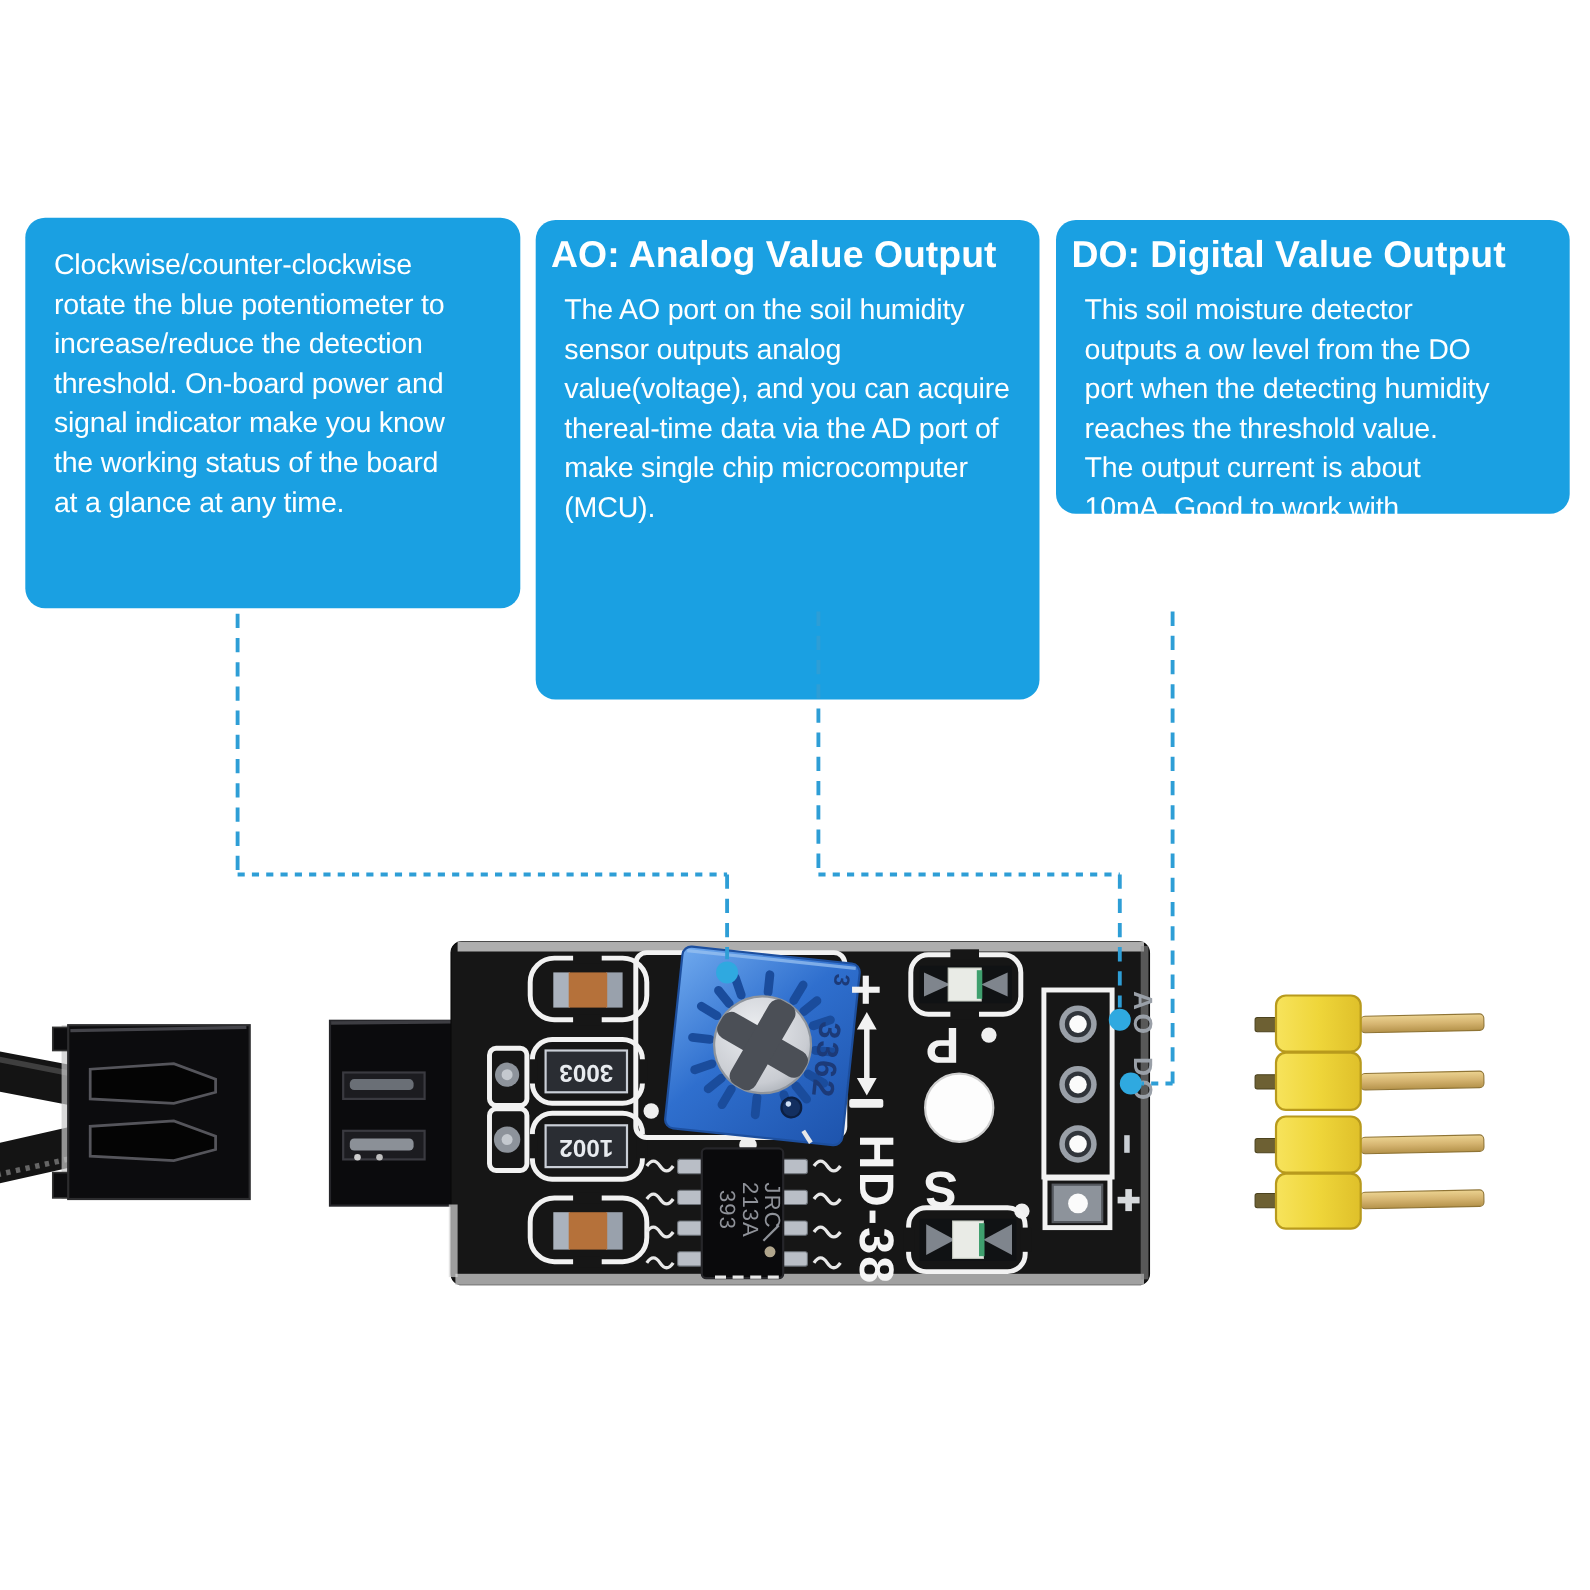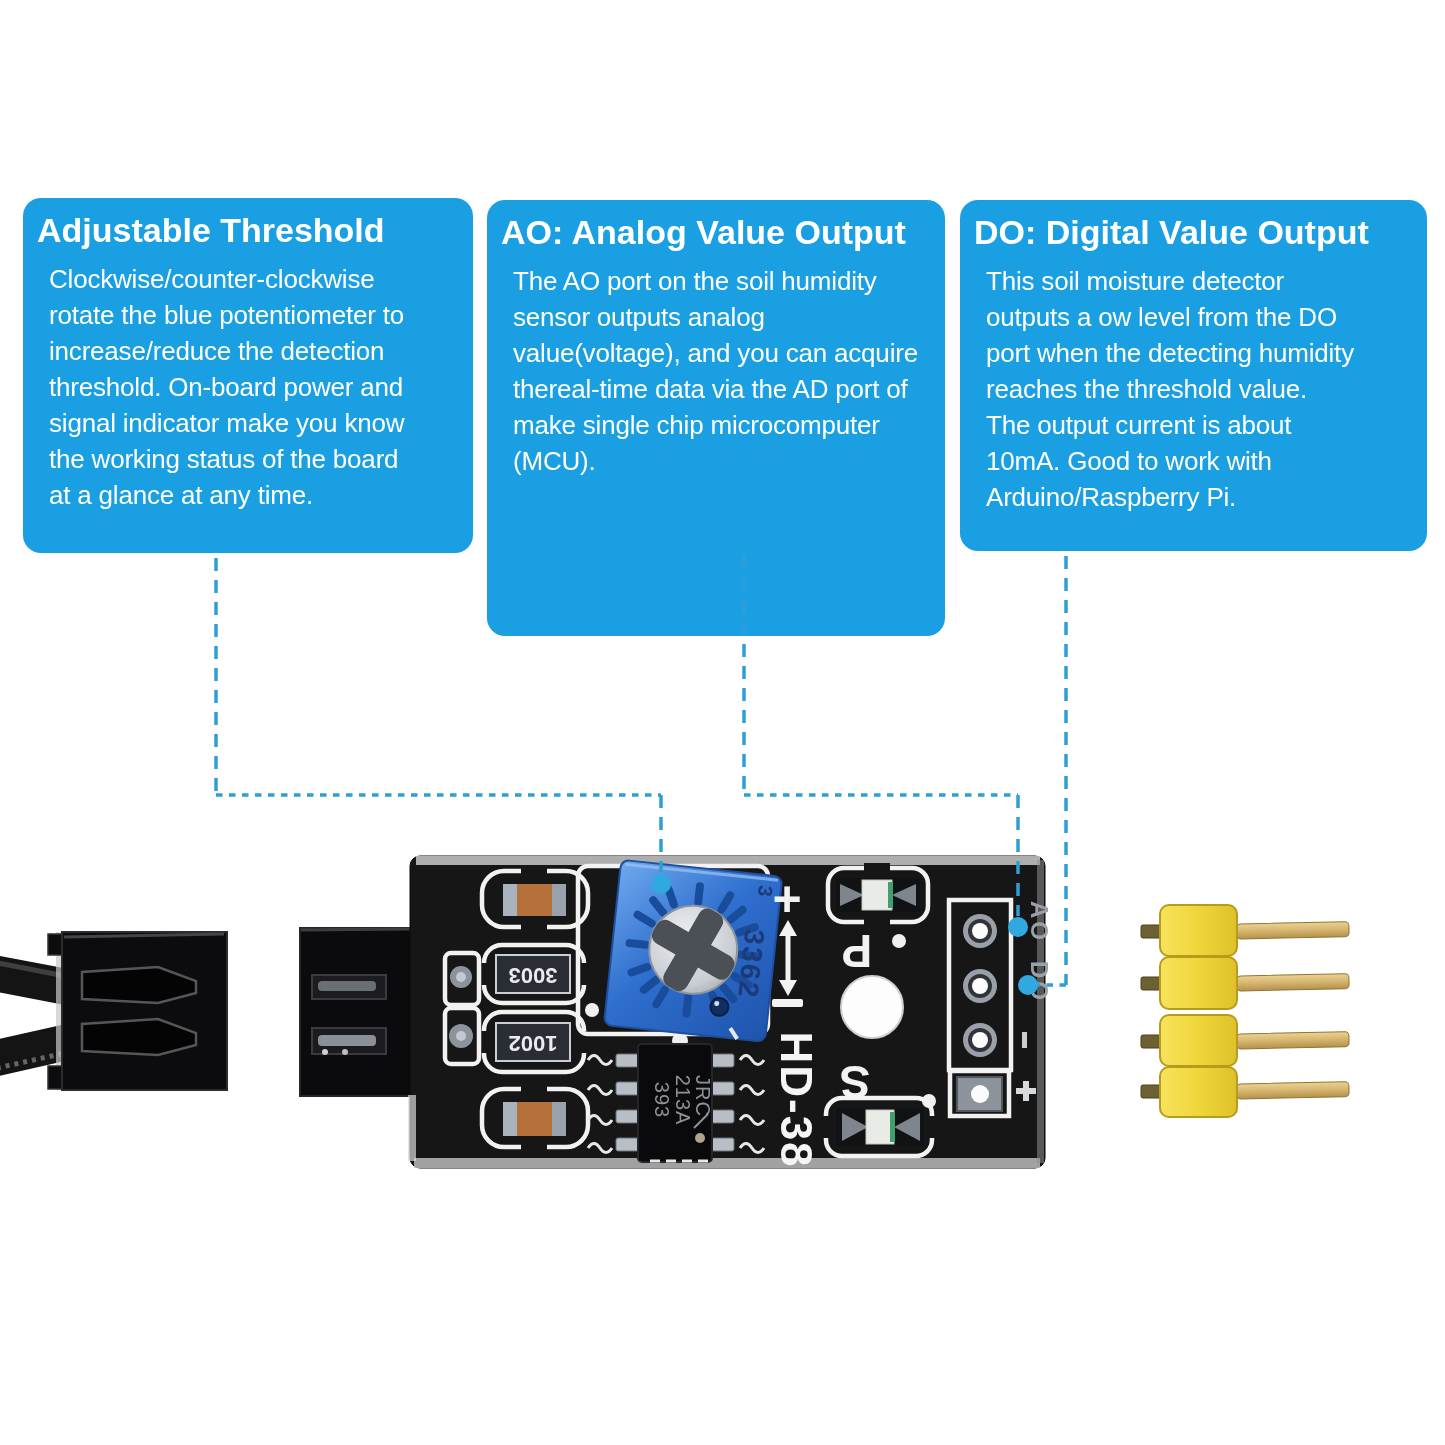--- a/index.html
+++ b/index.html
@@ -4,32 +4,31 @@
 <style>
   html,body{margin:0;padding:0;background:#ffffff;}
   #canvas{position:relative;width:1445px;height:1445px;background:#ffffff;overflow:hidden;
           font-family:"Liberation Sans", sans-serif;}
   .callout{position:absolute;background:#1aa0e2;border-radius:18px;color:#ffffff;
            padding:12px 14px 10px 14px;box-sizing:border-box;}
   .callout h2{margin:2px 0 10px 0;font-size:34px;font-weight:bold;line-height:1.1;letter-spacing:0;}
   .callout p{margin:12px;font-size:26px;line-height:36px;white-space:pre-line;letter-spacing:-0.2px;}
   #box1{left:23px;top:198px;width:450px;height:355px;}
   #box2{left:487px;top:200px;width:458px;height:436px;}
-  #box3{left:960px;top:200px;width:467px;height:351px;}
+  #box3{left:960px;top:200px;width:467px;height:267px;}
   svg{position:absolute;left:0;top:0;}
   .silk{stroke:#f2f2f2;stroke-width:4.5;fill:none;}
   text{font-family:"Liberation Sans", sans-serif;}
 </style>
 </head>
 <body>
 
 <div id="canvas">
 
   <div class="callout" id="box1">
-    <h2>Adjustable Threshold</h2>
     <p>Clockwise/counter-clockwise
 rotate the blue potentiometer to
 increase/reduce the detection
 threshold. On-board power and
 signal indicator make you know
 the working status of the board
 at a glance at any time.</p>
   </div>
   <div class="callout" id="box2">
     <h2>AO: Analog Value Output</h2>

